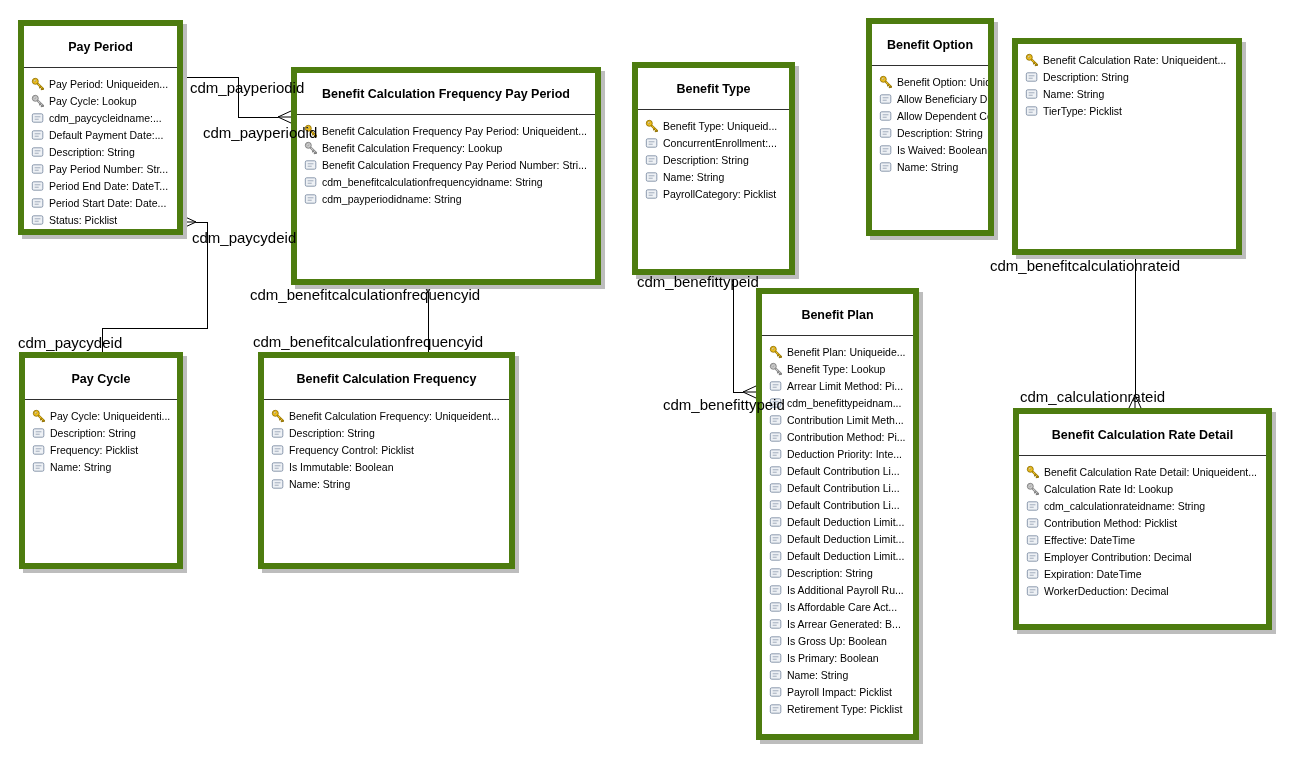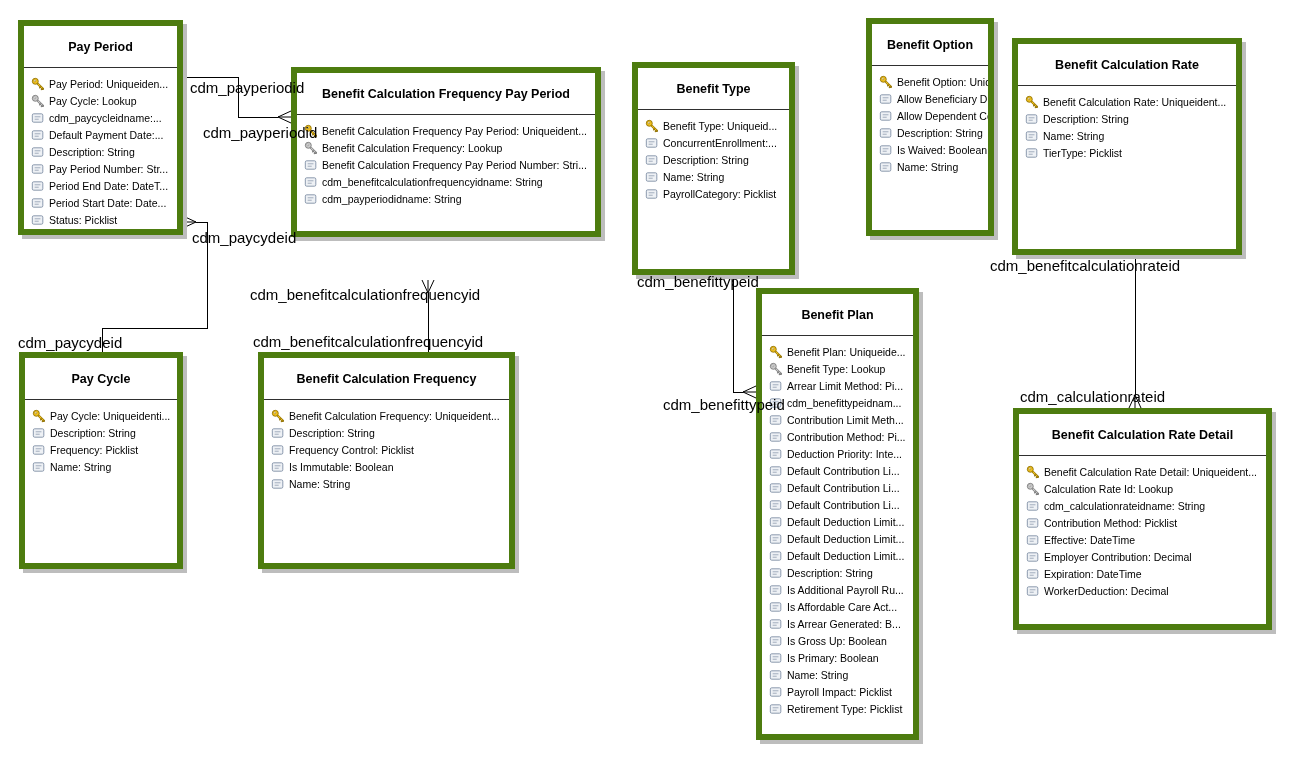--- a/index.html
+++ b/index.html
@@ -178,21 +178,21 @@
             <span class="field-icon">
               <svg viewBox="0 0 16 16">
                 <rect x="1.5" y="3.2" width="12" height="9.6" rx="1.6" fill="#eef1f5" stroke="#7d8da3" stroke-width="1"></rect>
                 <path d="M4.2 6.6 H10.8 M4.2 9.4 H8.8" stroke="#98a4b5" stroke-width="1"></path>
               </svg>
             </span>
             <span>Status: Picklist</span>
           </div>
         </div>
       </div>
-      <div class="entity" style="left: 291px; top: 67px; width: 310px; height: 170px;">
+      <div class="entity" style="left: 291px; top: 67px; width: 310px; height: 218px;">
         <div class="entity-title">Benefit Calculation Frequency Pay Period</div>
         <div class="fields">
           <div class="field-row">
             <span class="field-icon">
               <svg viewBox="0 0 16 16">
                 <path d="M7.4 7.4 L13.6 13.6" stroke="#8f6f00" stroke-width="2.6" stroke-linecap="round"></path>
                 <path d="M7.4 7.4 L13.2 13.2" stroke="#f2c21f" stroke-width="1.2" stroke-linecap="round"></path>
                 <path d="M10.9 11.3 L9.7 12.5 M12.9 13.3 L11.7 14.5" stroke="#8f6f00" stroke-width="1.3" stroke-linecap="round"></path>
                 <circle cx="4.9" cy="4.9" r="3.4" fill="#f2c21f" stroke="#8f6f00" stroke-width="1"></circle>
                 <circle cx="4.4" cy="4.4" r="1.15" fill="#ffffff" stroke="#8f6f00" stroke-width="0.6"></circle>
@@ -350,21 +350,20 @@
               <svg viewBox="0 0 16 16">
                 <rect x="1.5" y="3.2" width="12" height="9.6" rx="1.6" fill="#eef1f5" stroke="#7d8da3" stroke-width="1"></rect>
                 <path d="M4.2 6.6 H10.8 M4.2 9.4 H8.8" stroke="#98a4b5" stroke-width="1"></path>
               </svg>
             </span>
             <span>Name: String</span>
           </div>
         </div>
       </div>
       <div class="entity" style="left: 1012px; top: 38px; width: 230px; height: 217px;">
-        <div class="entity-title">Benefit Calculation Rate</div>
         <div class="fields">
           <div class="field-row">
             <span class="field-icon">
               <svg viewBox="0 0 16 16">
                 <path d="M7.4 7.4 L13.6 13.6" stroke="#8f6f00" stroke-width="2.6" stroke-linecap="round"></path>
                 <path d="M7.4 7.4 L13.2 13.2" stroke="#f2c21f" stroke-width="1.2" stroke-linecap="round"></path>
                 <path d="M10.9 11.3 L9.7 12.5 M12.9 13.3 L11.7 14.5" stroke="#8f6f00" stroke-width="1.3" stroke-linecap="round"></path>
                 <circle cx="4.9" cy="4.9" r="3.4" fill="#f2c21f" stroke="#8f6f00" stroke-width="1"></circle>
                 <circle cx="4.4" cy="4.4" r="1.15" fill="#ffffff" stroke="#8f6f00" stroke-width="0.6"></circle>
               </svg>

